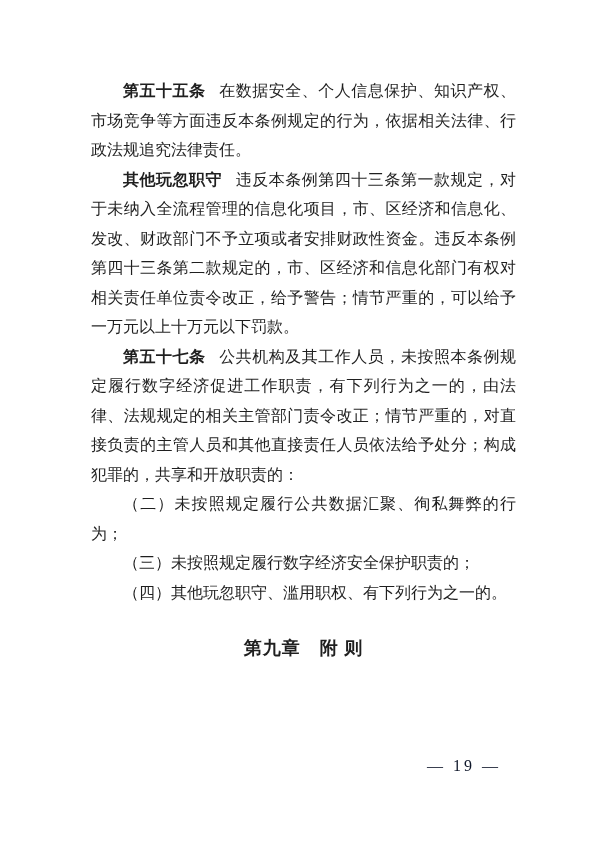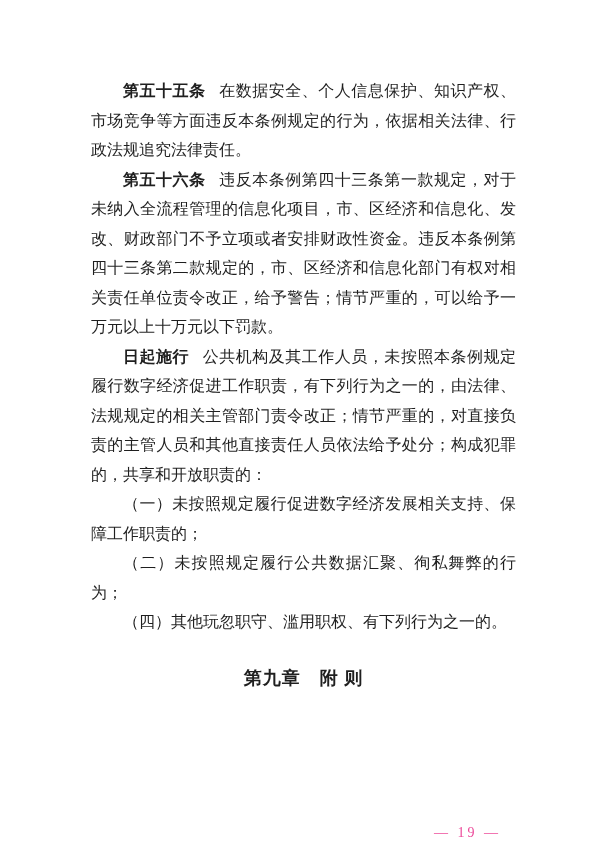--- a/index.html
+++ b/index.html
@@ -39,42 +39,42 @@
     margin: 27px 0 22px 0;
     text-indent: 0;
     text-align: center;
     font-weight: 700;
     font-size: 18px;
     letter-spacing: 1px;
     text-align-last: center;
   }
   .footer-pagenum {
     position: absolute;
-    top: 825px;
+    top: 757px;
     right: 99px;
-    font-size: 14px;
+    font-size: 16px;
     letter-spacing: 3px;
-    color: #ec4899;
+    color: #0f172a;
     white-space: nowrap;
   }
 </style>
 </head>
 <body>
 
 <div class="page">
   <div class="content">
 
     <p class="para"><span class="article-num">第五十五条</span><span>在数据安全、个人信息保护、知识产权、市场竞争等方面违反本条例规定的行为，依据相关法律、行政法规追究法律责任。</span></p>
 
-    <p class="para"><span class="article-num">第五十六条</span><span>违反本条例第四十三条第一款规定，对于未纳入全流程管理的信息化项目，市、区经济和信息化、发改、财政部门不予立项或者安排财政性资金。违反本条例第四十三条第二款规定的，市、区经济和信息化部门有权对相关责任单位责令改正，给予警告；情节严重的，可以给予一万元以上十万元以下罚款。</span></p>
+    <p class="para"><span class="article-num">其他玩忽职守</span><span>违反本条例第四十三条第一款规定，对于未纳入全流程管理的信息化项目，市、区经济和信息化、发改、财政部门不予立项或者安排财政性资金。违反本条例第四十三条第二款规定的，市、区经济和信息化部门有权对相关责任单位责令改正，给予警告；情节严重的，可以给予一万元以上十万元以下罚款。</span></p>
 
-    <p class="para"><span class="article-num">日起施行</span><span>公共机构及其工作人员，未按照本条例规定履行数字经济促进工作职责，有下列行为之一的，由法律、法规规定的相关主管部门责令改正；情节严重的，对直接负责的主管人员和其他直接责任人员依法给予处分；构成犯罪的，共享和开放职责的：</span></p>
+    <p class="para"><span class="article-num">第五十七条</span><span>公共机构及其工作人员，未按照本条例规定履行数字经济促进工作职责，有下列行为之一的，由法律、法规规定的相关主管部门责令改正；情节严重的，对直接负责的主管人员和其他直接责任人员依法给予处分；构成犯罪的，共享和开放职责的：</span></p>
 
-    <p class="para">（一）未按照规定履行促进数字经济发展相关支持、保障工作职责的；</p>
     <p class="para">（二）未按照规定履行公共数据汇聚、徇私舞弊的行为；</p>
+    <p class="para">（三）未按照规定履行数字经济安全保护职责的；</p>
     <p class="para">（四）其他玩忽职守、滥用职权、有下列行为之一的。</p>
 
     <p class="para chapter-heading">第九章　附 则</p>
 
 
   </div>
 
   <div class="footer-pagenum">— 19 —</div>
 </div>
 

